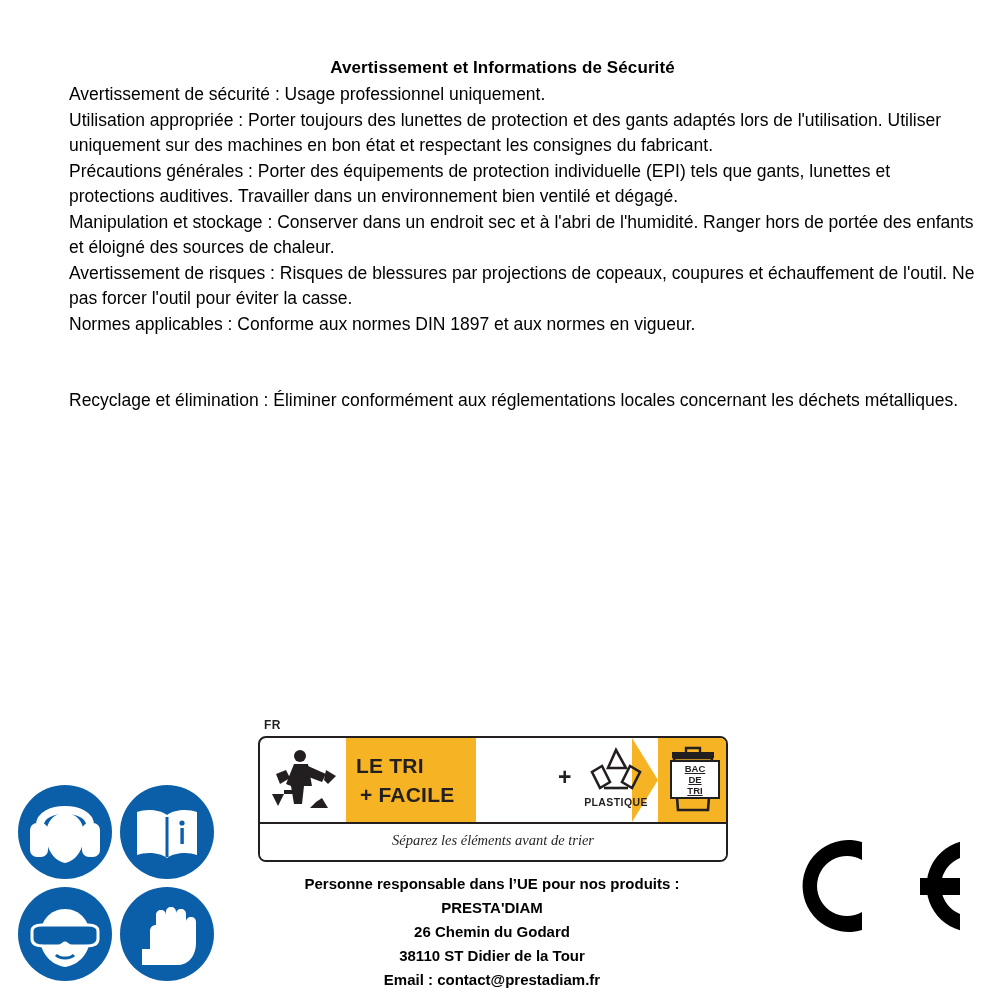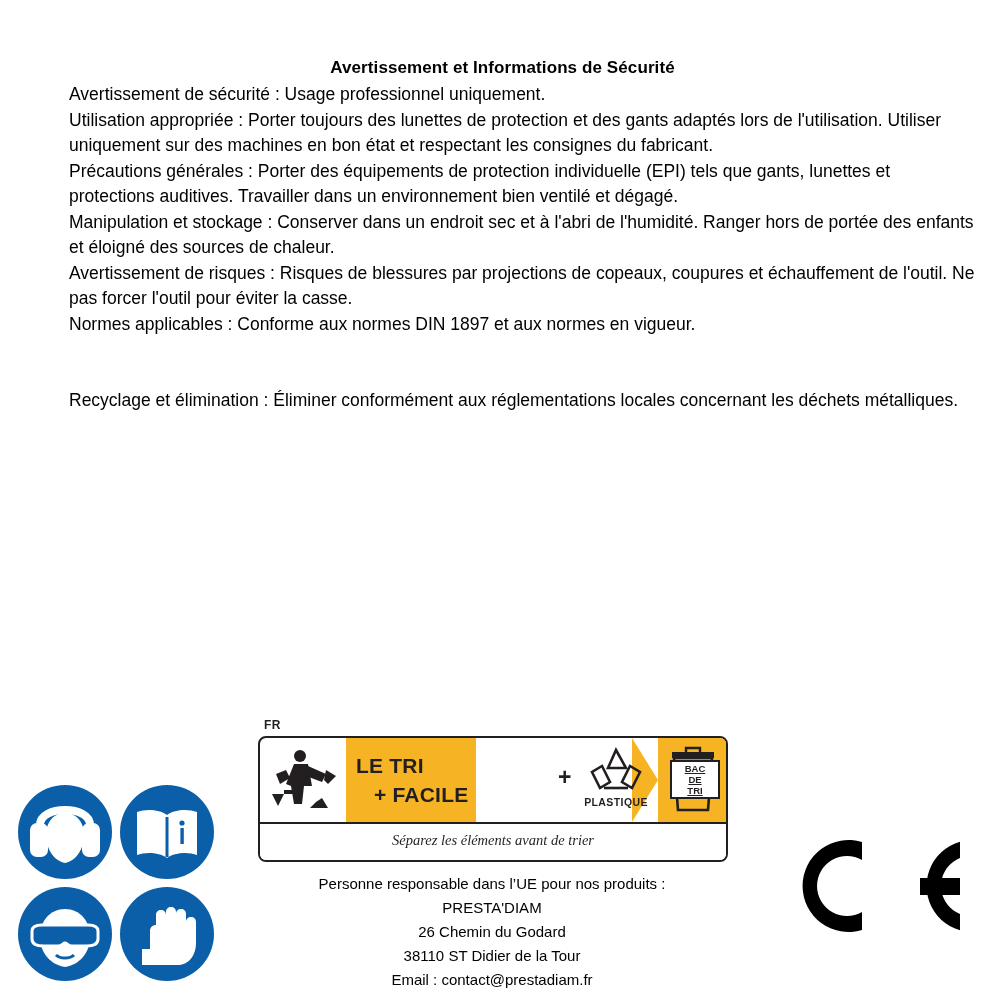--- a/index.html
+++ b/index.html
@@ -137,21 +137,21 @@
     position: absolute;
     left: 96px;
     top: 13px;
     width: 120px;
     color: #231f20;
     font-weight: bold;
     font-size: 21px;
     line-height: 29px;
     letter-spacing: 0.2px;
   }
-  .tri-letters .l2 { margin-left: 18px; }
+  .tri-letters .l2 { margin-left: 4px; }
   .mat {
     position: absolute;
     top: 6px;
     width: 76px;
     text-align: center;
   }
   .mat .glyph { height: 52px; }
   .mat .cap {
     font-size: 10.5px;
     font-weight: bold;
@@ -208,21 +208,21 @@
   }
 
   
   .resp-block {
     position: absolute;
     left: 232px;
     top: 872px;
     width: 520px;
     text-align: center;
     font-size: 15px;
-    font-weight: normal;
+    font-weight: bold;
     line-height: 24px;
   }
 
   
   .ce-mark {
     position: absolute;
     left: 800px;
     top: 832px;
     width: 160px;
     height: 108px;

